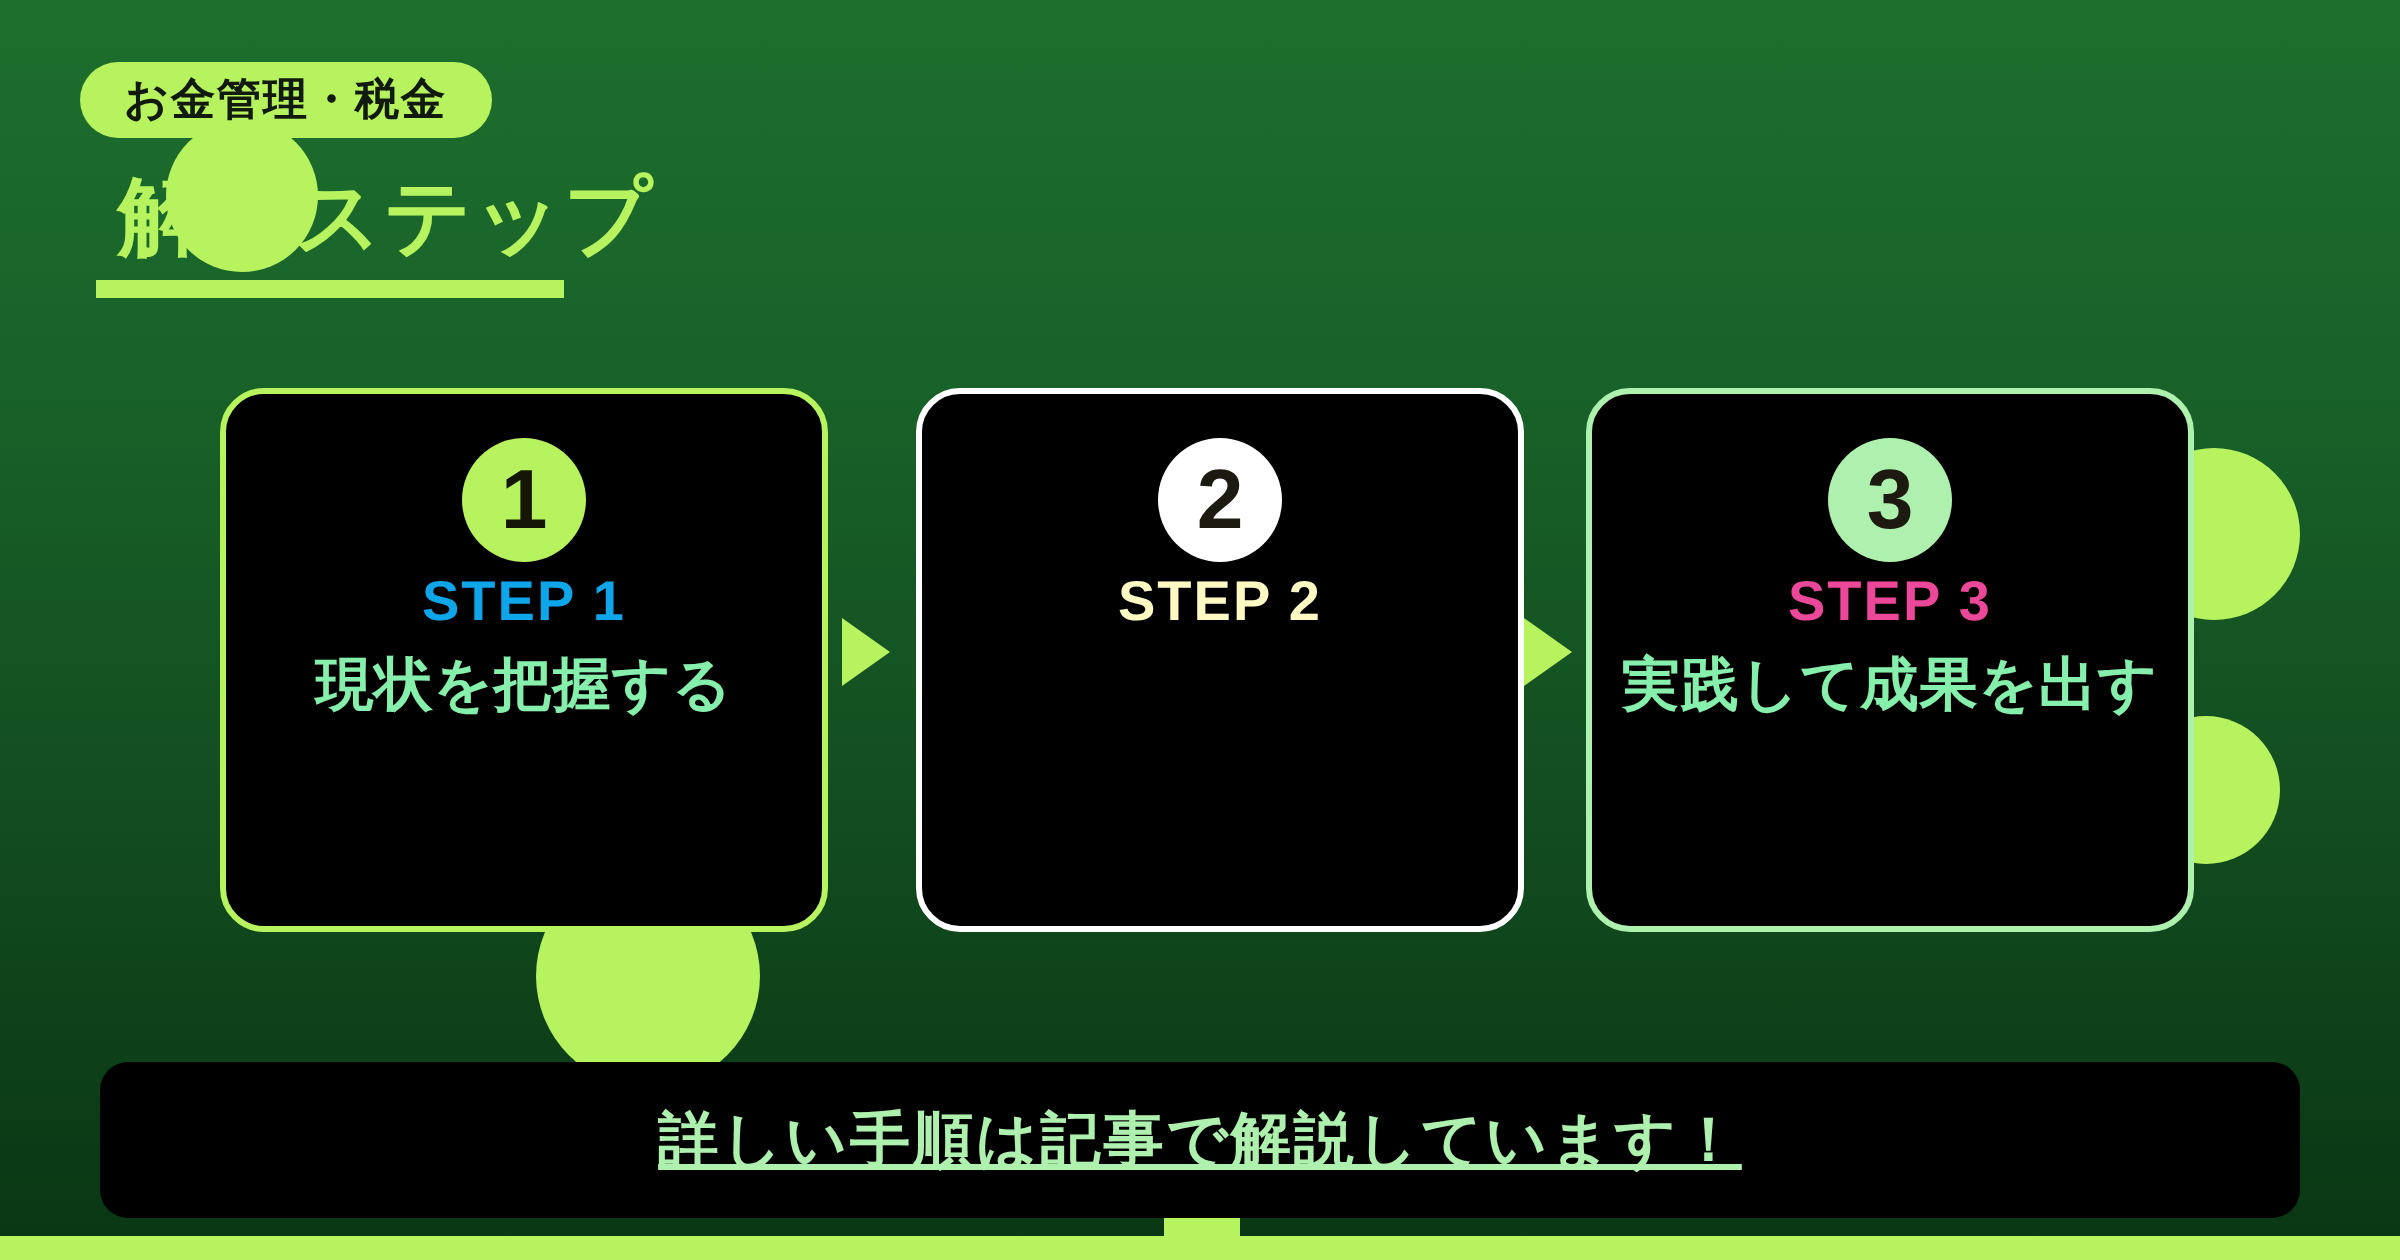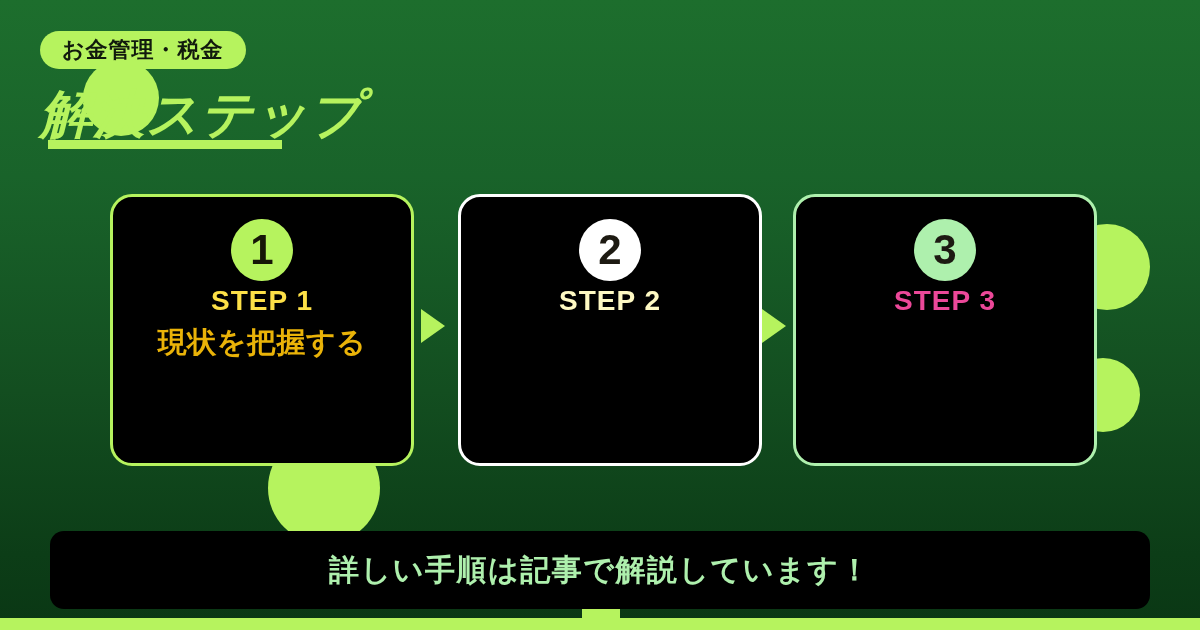--- a/index.html
+++ b/index.html
@@ -44,29 +44,28 @@
     border-radius: 19px;
     font-size: 22px;
     font-weight: bold;
     letter-spacing: 1px;
     white-space: nowrap;
     z-index: 5;
   }
 
   .page-title {
     position: absolute;
-    left: 40px;
+    left: 59px;
     top: 80px;
-    font-size: 52px;
+    font-size: 43px;
     font-weight: bold;
     color: #b6f35e;
     letter-spacing: 1px;
     white-space: nowrap;
     z-index: 4;
-    font-style: italic;
   }
 
   .title-rule {
     position: absolute;
     left: 48px;
     top: 140px;
     width: 234px;
     height: 9px;
     background: #b6f35e;
     z-index: 6;
@@ -109,32 +108,32 @@
     font-weight: bold;
     line-height: 62px;
     text-align: center;
   }
   .card.pos-2 .num-circle { background: #ffffff; color: #1d1a12; }
   .card.pos-3 .num-circle { background: #aef0ad; color: #1d1a12; }
 
   .step-label {
     font-size: 28px;
     font-weight: bold;
-    color: #fde047;
+    color: #0ea5e9;
     letter-spacing: 1px;
     line-height: 1.15;
   }
   .card.pos-2 .step-label { color: #fef9c3; }
   .card.pos-3 .step-label { color: #ec4899; }
 
   .step-text {
     margin-top: 6px;
     font-size: 29px;
     font-weight: bold;
-    color: #eab308;
+    color: #86efac;
     letter-spacing: 0.5px;
     white-space: nowrap;
   }
 
   
   .arrow {
     position: absolute;
     top: 115px;
     width: 0;
     height: 0;
@@ -169,20 +168,21 @@
     align-items: center;
     justify-content: center;
     z-index: 9;
   }
   .cta-text {
     font-size: 30px;
     font-weight: bold;
     color: #aef0ad;
     letter-spacing: 1.5px;
     white-space: nowrap;
+    text-decoration: underline;
   }
 
   .bottom-bar {
     position: absolute;
     left: 0;
     bottom: 0;
     width: 1200px;
     height: 12px;
     background: #b6f35e;
     z-index: 10;
@@ -218,20 +218,21 @@
     <div class="card pos-2">
       <div class="num-circle">2</div>
       <div class="step-label">STEP 2</div>
     </div>
 
     <div class="arrow a2"></div>
 
     <div class="card pos-3">
       <div class="num-circle">3</div>
       <div class="step-label">STEP 3</div>
+      <div class="step-text">実践して成果を出す</div>
     </div>
 
   </div>
 
   <div class="cta-tab"></div>
   <div class="cta">
     <span class="cta-text">詳しい手順は記事で解説しています！</span>
   </div>
 
   <div class="bottom-bar"></div>

